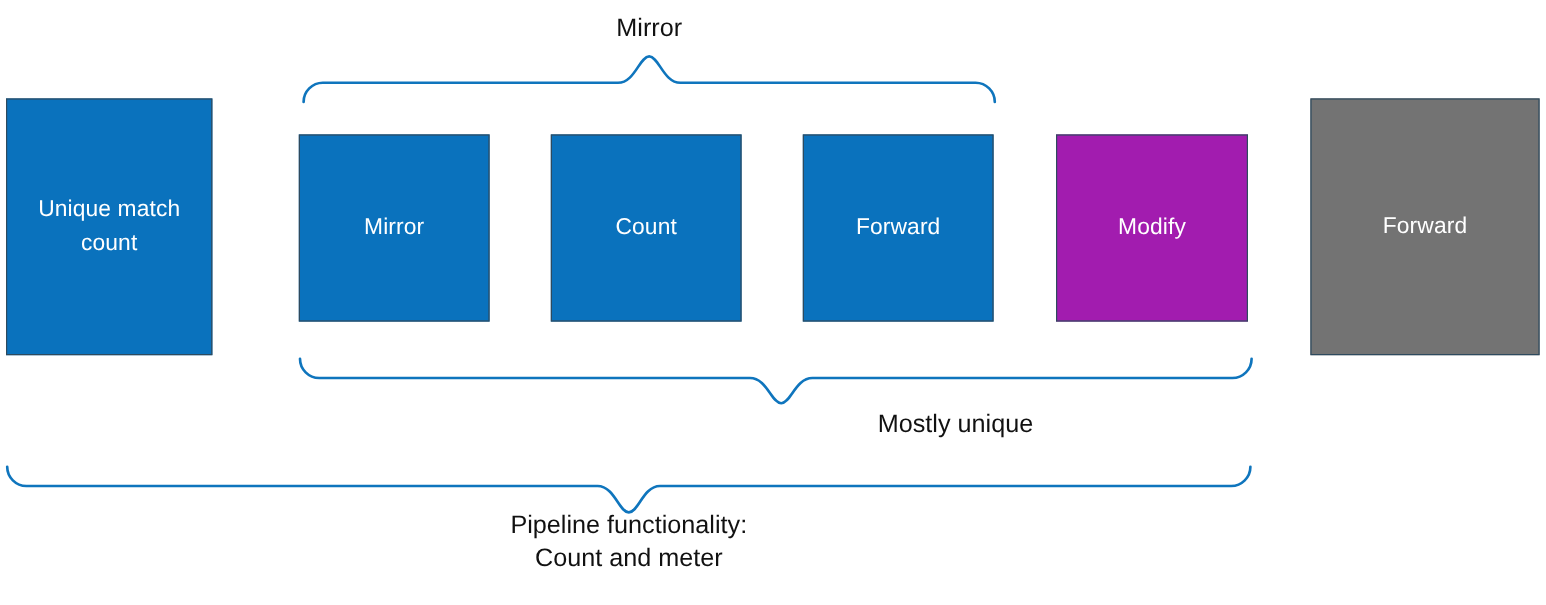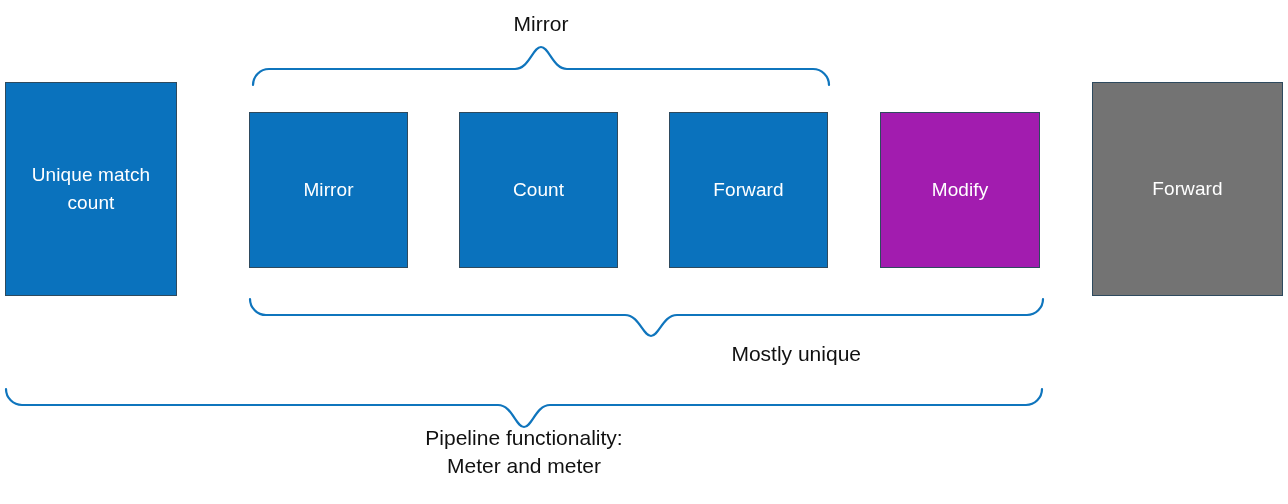--- a/index.html
+++ b/index.html
@@ -68,21 +68,21 @@
     </svg>
     <div class="caption" style="width: 300px; left: 391px; top: 10px;">Mirror</div>
     <svg class="brace-svg" width="833" height="61" viewBox="0 0 833 61" style="left: 230px; top: 295px;">
       <path class="brace-path" d="M 20 4 C 20 12.8 27.2 20 36 20 L 395 20 C 409 20 413 41 421 41 C 429 41 433 20 447 20 L 797 20 C 805.8 20 813 12.8 813 4"></path>
     </svg>
     <div class="caption" style="width: 420px; left: 441px; top: 340px; text-align: right;">Mostly unique</div>
     <svg class="brace-svg" width="1076" height="62" viewBox="0 0 1076 62" style="left: -14px; top: 385px;">
       <path class="brace-path" d="M 20 4 C 20 12.8 27.2 20 36 20 L 512 20 C 526 20 530 42 538 42 C 546 42 550 20 564 20 L 1040 20 C 1048.8 20 1056 12.8 1056 4"></path>
     </svg>
     <div class="caption" style="width: 600px; left: 224px; top: 424px;">Pipeline functionality:
-Meter and meter</div>
+Count and meter</div>
     <div class="box" style="left: 5px; top: 82px; width: 172px; height: 214px; background: rgb(10, 114, 189); border-color: rgb(46, 74, 94); color: rgb(255, 255, 255);">
       <span class="box-label">Unique match
 count</span>
     </div>
     <div class="box" style="left: 249px; top: 112px; width: 159px; height: 156px; background: rgb(10, 114, 189); border-color: rgb(46, 74, 94); color: rgb(255, 255, 255);">
       <span class="box-label">Mirror</span>
     </div>
     <div class="box" style="left: 459px; top: 112px; width: 159px; height: 156px; background: rgb(10, 114, 189); border-color: rgb(46, 74, 94); color: rgb(255, 255, 255);">
       <span class="box-label">Count</span>
     </div>

